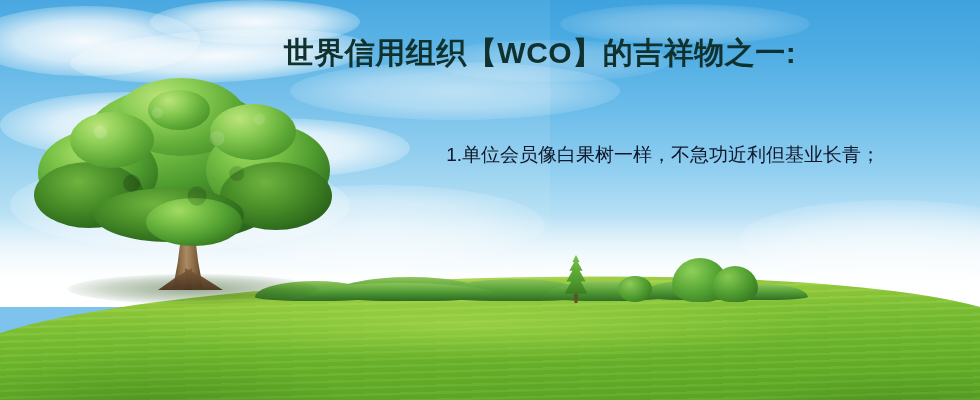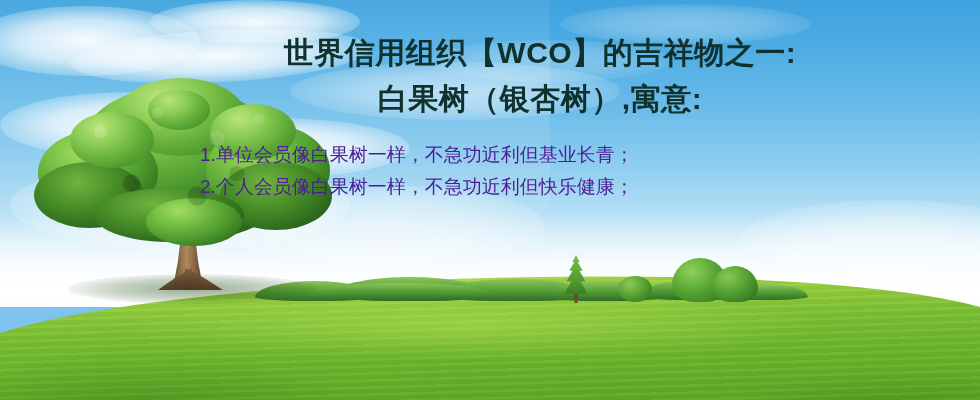--- a/index.html
+++ b/index.html
@@ -303,24 +303,24 @@
     letter-spacing: .5px;
     white-space: nowrap;
   }
   .headline.l1 { top: 34px; }
   .headline.l2 { top: 80px; }
 
   .bullet {
     position: absolute;
     left: 200px;
     width: 680px;
-    text-align: left;
+    text-align: right;
     font-size: 19px;
     line-height: 1.35;
-    color: #4c1d95;
+    color: #0f172a;
     white-space: nowrap;
   }
   .bullet.b1 { top: 142px; }
   .bullet.b2 { top: 174px; }
   .bullet.b3 { top: 206px; }
 </style>
 </head>
 <body>
 
 <div class="banner">
@@ -385,19 +385,17 @@
       <div class="blob lt" style="left:180px; top:26px;  width:86px;  height:56px;"></div>
       <div class="blob dk" style="left:64px;  top:110px; width:150px; height:54px;"></div>
       <div class="blob" style="left:116px; top:120px; width:96px;  height:48px;"></div>
       <div class="blob lt" style="left:118px; top:12px;  width:62px;  height:40px;"></div>
       <div class="canopy-texture"></div>
     </div>
   </div>
 
   <div class="text-block">
     <div class="headline l1">世界信用组织【WCO】的吉祥物之一:</div>
-    <div class="headline l2">白果树（银杏树）,寓意:</div>
 
     <div class="bullet b1">1.单位会员像白果树一样，不急功近利但基业长青；</div>
-    <div class="bullet b2">2.个人会员像白果树一样，不急功近利但快乐健康；</div>
   </div>
 
 </div>
 
 </body></html>

